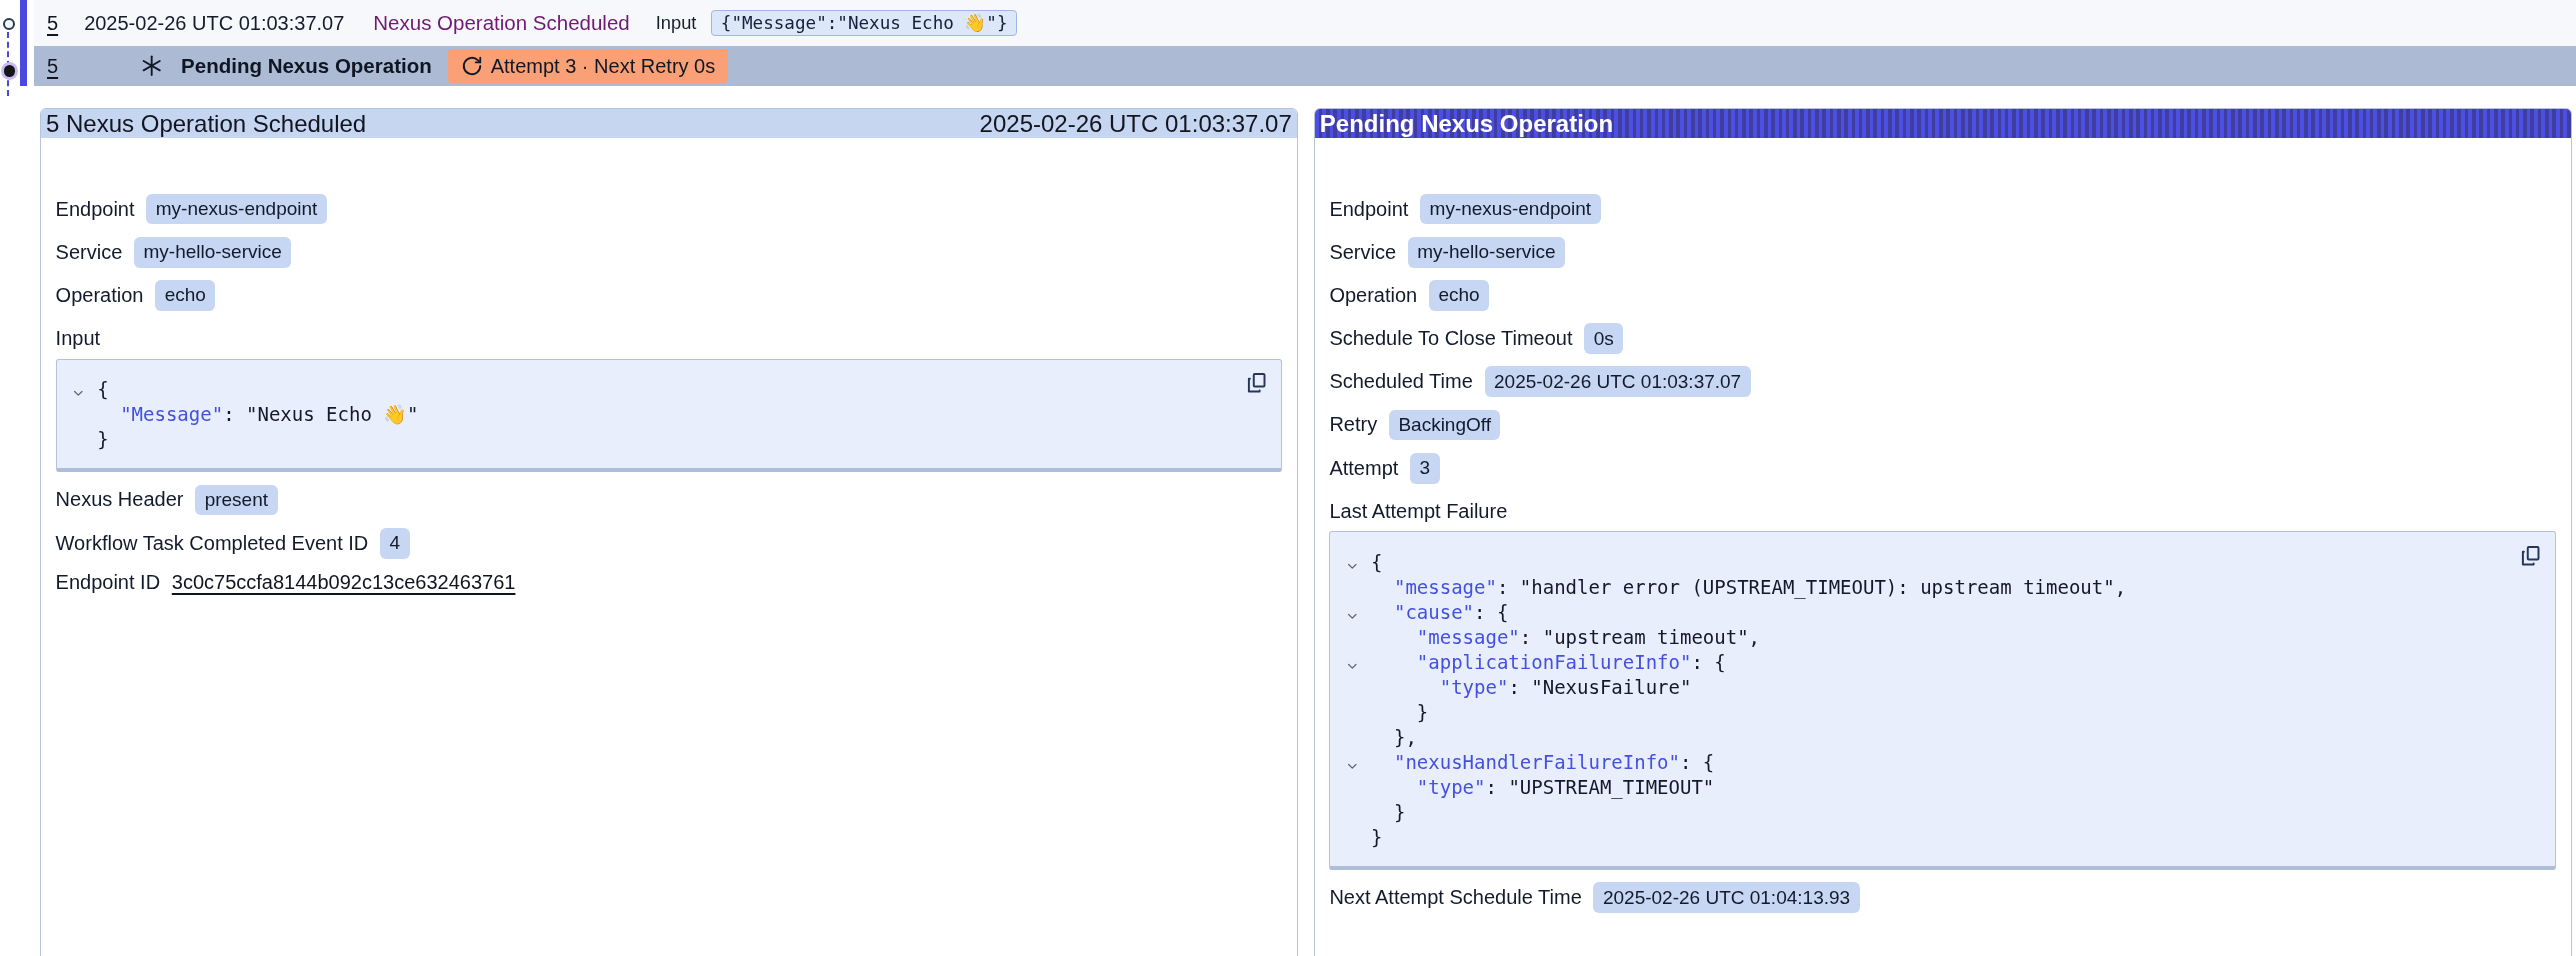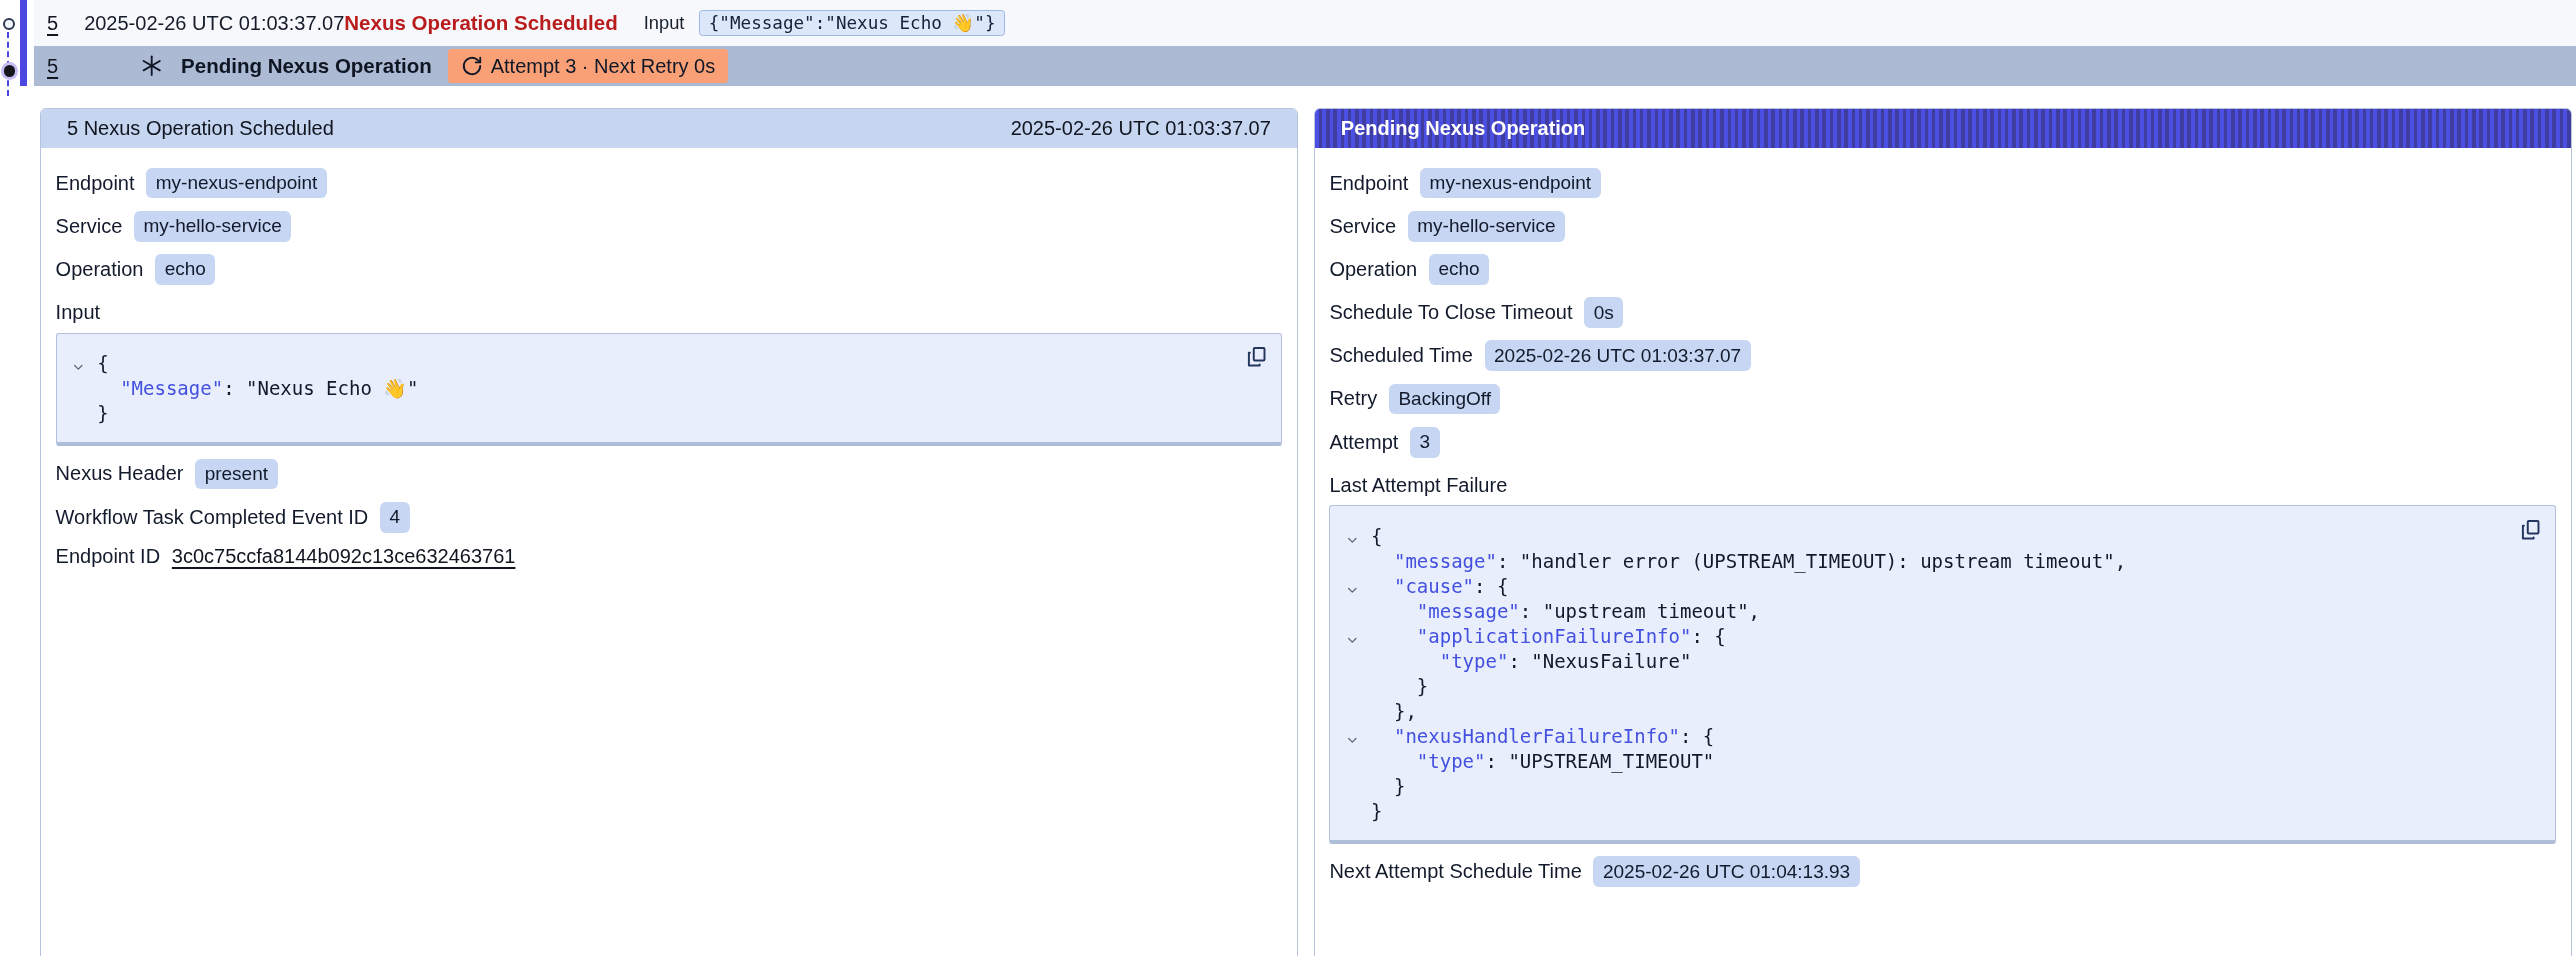--- a/index.html
+++ b/index.html
@@ -25,46 +25,46 @@
   .row1 {
     position:absolute; left:34px; top:0; right:0; height:46px; background:#f7f8fb;
     display:flex; align-items:center; padding-left:13px; font-size:20px;
   }
   .row2 {
     position:absolute; left:34px; top:46px; right:0; height:40px; background:#adbad4;
     display:flex; align-items:center; padding-left:13px; font-size:20px;
   }
   .event-id { color:#10151f; text-decoration:underline; text-underline-offset:3.7px; cursor:pointer; }
   .row1 .ts { margin-left:26px; color:#141b29; }
-  .row1 .title { font-weight:bold; font-size:20.5px; color:#b91c1c; }
+  .row1 .title { margin-left:29px; font-weight:normal; font-size:20.5px; color:#701a75; }
   .row1 .input-lbl { margin-left:26px; font-size:18.3px; color:#17202e; }
   .inline-code-badge {
     margin-left:14.6px; font-family:"DejaVu Sans Mono", monospace; font-size:17.6px;
     background:#dce7f9; border:1.5px solid #9db7e6; border-radius:3.7px; padding:2.2px 8.8px; color:#15203a;
   }
   .row2 .asterisk { margin-left:82px; display:inline-flex; }
   .row2 .title { margin-left:17.6px; font-weight:bold; font-size:20.5px; color:#0e1523; }
   .retry-badge {
     margin-left:16px; display:inline-flex; align-items:center; gap:8px;
     background:#f9a077; border-radius:3.7px; padding:5.1px 13px; color:#101828; font-size:20px;
   }
 
   
   .panels { position:absolute; top:108px; left:40px; right:4.4px; bottom:-1.5px; display:flex; gap:16px; }
   .panel { flex:1; border:0.7px solid #b6c3dc; border-radius:5.9px 5.9px 0 0; background:#ffffff; overflow:hidden; }
   .panel-header {
-    height:39px; display:flex; align-items:center; justify-content:space-between;
-    padding:0 26px; font-size:20px;
+    height:29px; display:flex; align-items:center; justify-content:space-between;
+    padding:0 5px; font-size:24px;
   }
   .panel-header.solid { background:#c6d5f0; color:#10151f; }
   .panel-header.striped {
     background:repeating-linear-gradient(90deg,#4b4fe2 0px,#4b4fe2 3.7px,#403da0 3.7px,#403da0 7.3px);
     color:#ffffff; font-weight:600;
   }
-  .panel-body { padding:7.3px 14.6px 14.6px 14.6px; }
+  .panel-body { padding:7.3px 14.6px 14.6px 14.6px;margin-top:36px; }
   .field-row { display:flex; align-items:center; gap:11.7px; margin:12.4px 0; font-size:20px; color:#121a2b; }
   .badge {
     background:#c7d6f2; color:#121a2b; padding:4.4px 9.5px; border-radius:5.9px; font-size:19px;
     white-space:nowrap;
   }
   .link-value { color:#10151f; text-decoration:underline; text-underline-offset:3.7px; cursor:pointer; font-size:20px; }
   .block-label { margin:16px 0 8.8px 0; font-size:20px; color:#121a2b; }
 
   
   .code-block {

